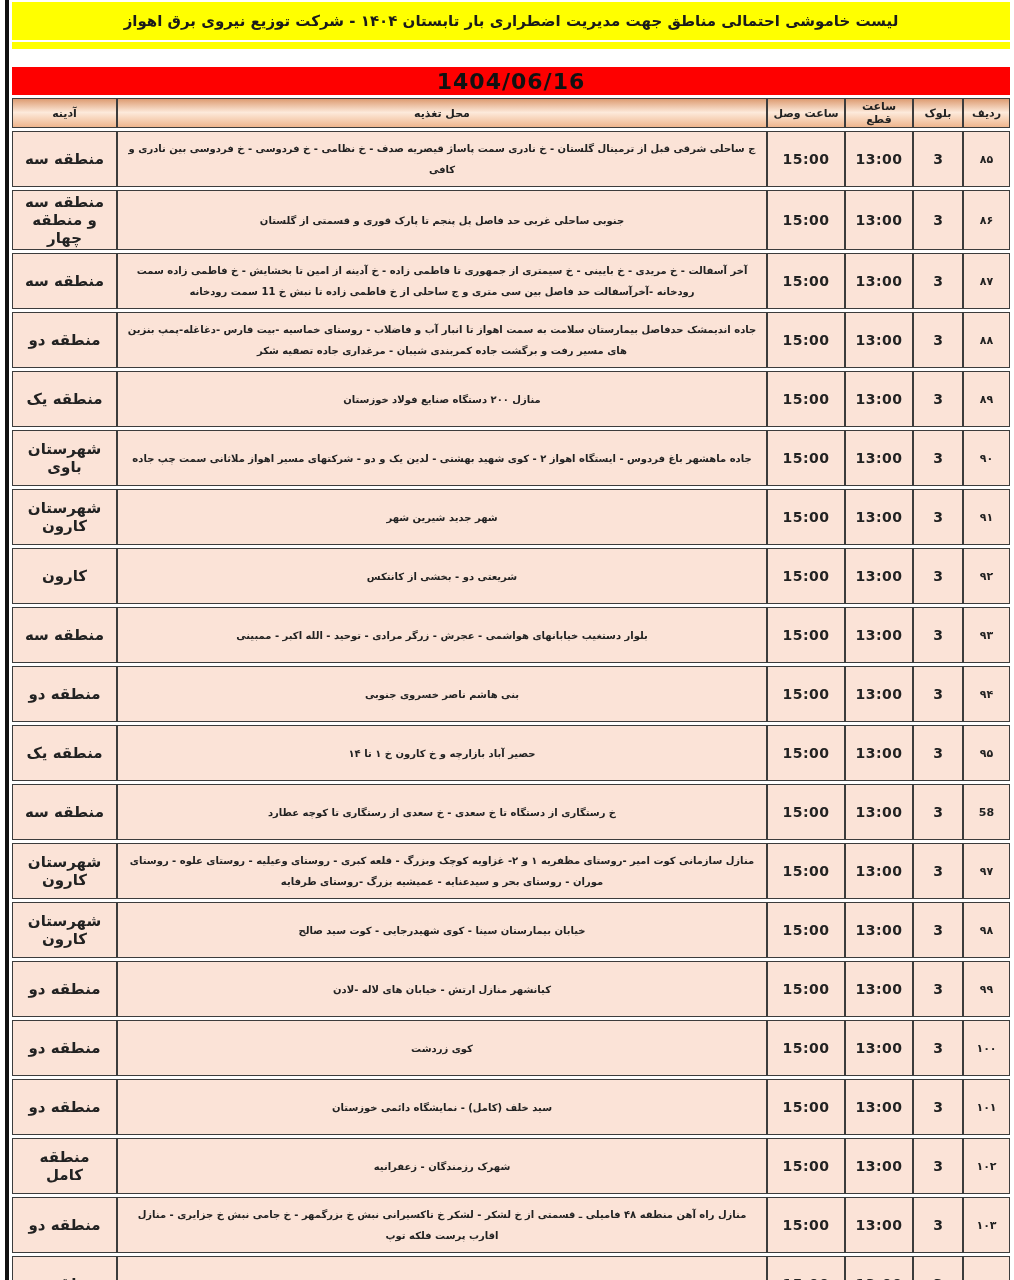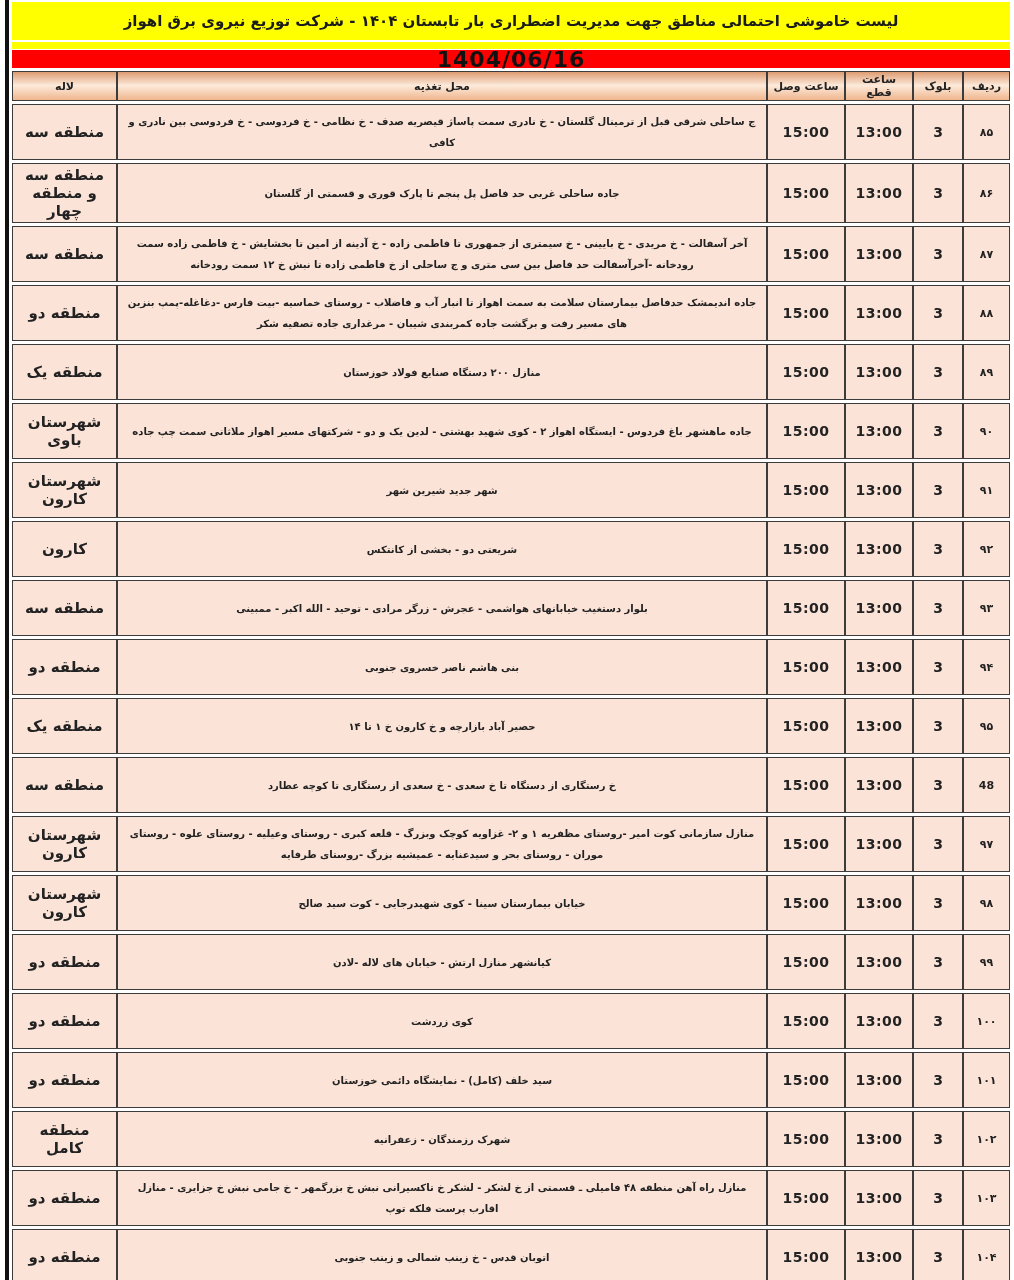--- a/index.html
+++ b/index.html
@@ -14,21 +14,21 @@
   .page{margin-left:12px;width:998px;}
   .banner-yellow{
     background:#ffff00;height:38px;margin-top:2px;
     display:flex;align-items:center;justify-content:center;
   }
   .banner-yellow .title{
     font-size:15px;font-weight:bold;color:#1b1b1b;direction:rtl;
   }
   .banner-yellow-strip{background:#ffff00;height:7px;margin-top:2px;}
   .banner-red{
-    background:#fe0000;height:18px;margin-top:1px;
+    background:#fe0000;height:28px;margin-top:18px;
     display:flex;align-items:center;justify-content:center;
   }
   .banner-red .date{
     font-size:22px;font-weight:bold;color:#111;letter-spacing:1px;
     font-family:"DejaVu Sans","Liberation Sans",sans-serif;
   }
   table.schedule{
     direction:rtl;width:998px;table-layout:fixed;
     border-collapse:separate;border-spacing:0 3px;margin-top:0;
   }
@@ -76,46 +76,46 @@
       <col style="width:650px">
       <col style="width:105px">
     </colgroup>
     <thead>
       <tr>
         <th>ردیف</th>
         <th>بلوک</th>
         <th>ساعت قطع</th>
         <th>ساعت وصل</th>
         <th>محل تغذیه</th>
-        <th>لاله</th>
+        <th>آدینه</th>
       </tr>
     </thead>
     <tbody id="table-body">
         <tr>
     <td class="c-rowno">۸۵</td>
     <td class="c-block">3</td>
     <td class="c-time">13:00</td>
     <td class="c-time">15:00</td>
     <td class="c-loc">ج ساحلی شرقی قبل از ترمینال گلستان - خ نادری سمت پاساژ قیصریه صدف - خ نظامی - خ فردوسی - خ فردوسی بین نادری و کافی</td>
     <td class="c-region">منطقه سه</td>
   </tr>
         <tr>
     <td class="c-rowno">۸۶</td>
     <td class="c-block">3</td>
     <td class="c-time">13:00</td>
     <td class="c-time">15:00</td>
-    <td class="c-loc">جاده ساحلی غربی حد فاصل پل پنجم تا پارک قوری و قسمتی از گلستان</td>
+    <td class="c-loc">جنوبی ساحلی غربی حد فاصل پل پنجم تا پارک قوری و قسمتی از گلستان</td>
     <td class="c-region">منطقه سه و منطقه چهار</td>
   </tr>
         <tr>
     <td class="c-rowno">۸۷</td>
     <td class="c-block">3</td>
     <td class="c-time">13:00</td>
     <td class="c-time">15:00</td>
-    <td class="c-loc">آخر آسفالت - خ مریدی - خ بایینی - خ سیمتری از جمهوری تا فاطمی زاده - خ آدینه از امین تا بخشایش - خ فاطمی زاده سمت رودخانه -آخرآسفالت حد فاصل بین سی متری و ج ساحلی از خ فاطمی زاده تا نبش خ ۱۲ سمت رودخانه</td>
+    <td class="c-loc">آخر آسفالت - خ مریدی - خ بایینی - خ سیمتری از جمهوری تا فاطمی زاده - خ آدینه از امین تا بخشایش - خ فاطمی زاده سمت رودخانه -آخرآسفالت حد فاصل بین سی متری و ج ساحلی از خ فاطمی زاده تا نبش خ 11 سمت رودخانه</td>
     <td class="c-region">منطقه سه</td>
   </tr>
         <tr>
     <td class="c-rowno">۸۸</td>
     <td class="c-block">3</td>
     <td class="c-time">13:00</td>
     <td class="c-time">15:00</td>
     <td class="c-loc">جاده اندیمشک حدفاصل بیمارستان سلامت به سمت اهواز تا انبار آب و فاضلاب - روستای خماسیه -بیت فارس -دغاغله-پمپ بنزین های مسیر رفت و برگشت جاده کمربندی شیبان - مرغداری جاده تصفیه شکر</td>
     <td class="c-region">منطقه دو</td>
   </tr>
@@ -169,21 +169,21 @@
   </tr>
         <tr>
     <td class="c-rowno">۹۵</td>
     <td class="c-block">3</td>
     <td class="c-time">13:00</td>
     <td class="c-time">15:00</td>
     <td class="c-loc">حصیر آباد بازارچه و خ کارون خ ۱ تا ۱۴</td>
     <td class="c-region">منطقه یک</td>
   </tr>
         <tr>
-    <td class="c-rowno">48</td>
+    <td class="c-rowno">58</td>
     <td class="c-block">3</td>
     <td class="c-time">13:00</td>
     <td class="c-time">15:00</td>
     <td class="c-loc">خ رستگاری از دستگاه تا خ سعدی - خ سعدی از رستگاری تا کوچه عطارد</td>
     <td class="c-region">منطقه سه</td>
   </tr>
         <tr>
     <td class="c-rowno">۹۷</td>
     <td class="c-block">3</td>
     <td class="c-time">13:00</td>

